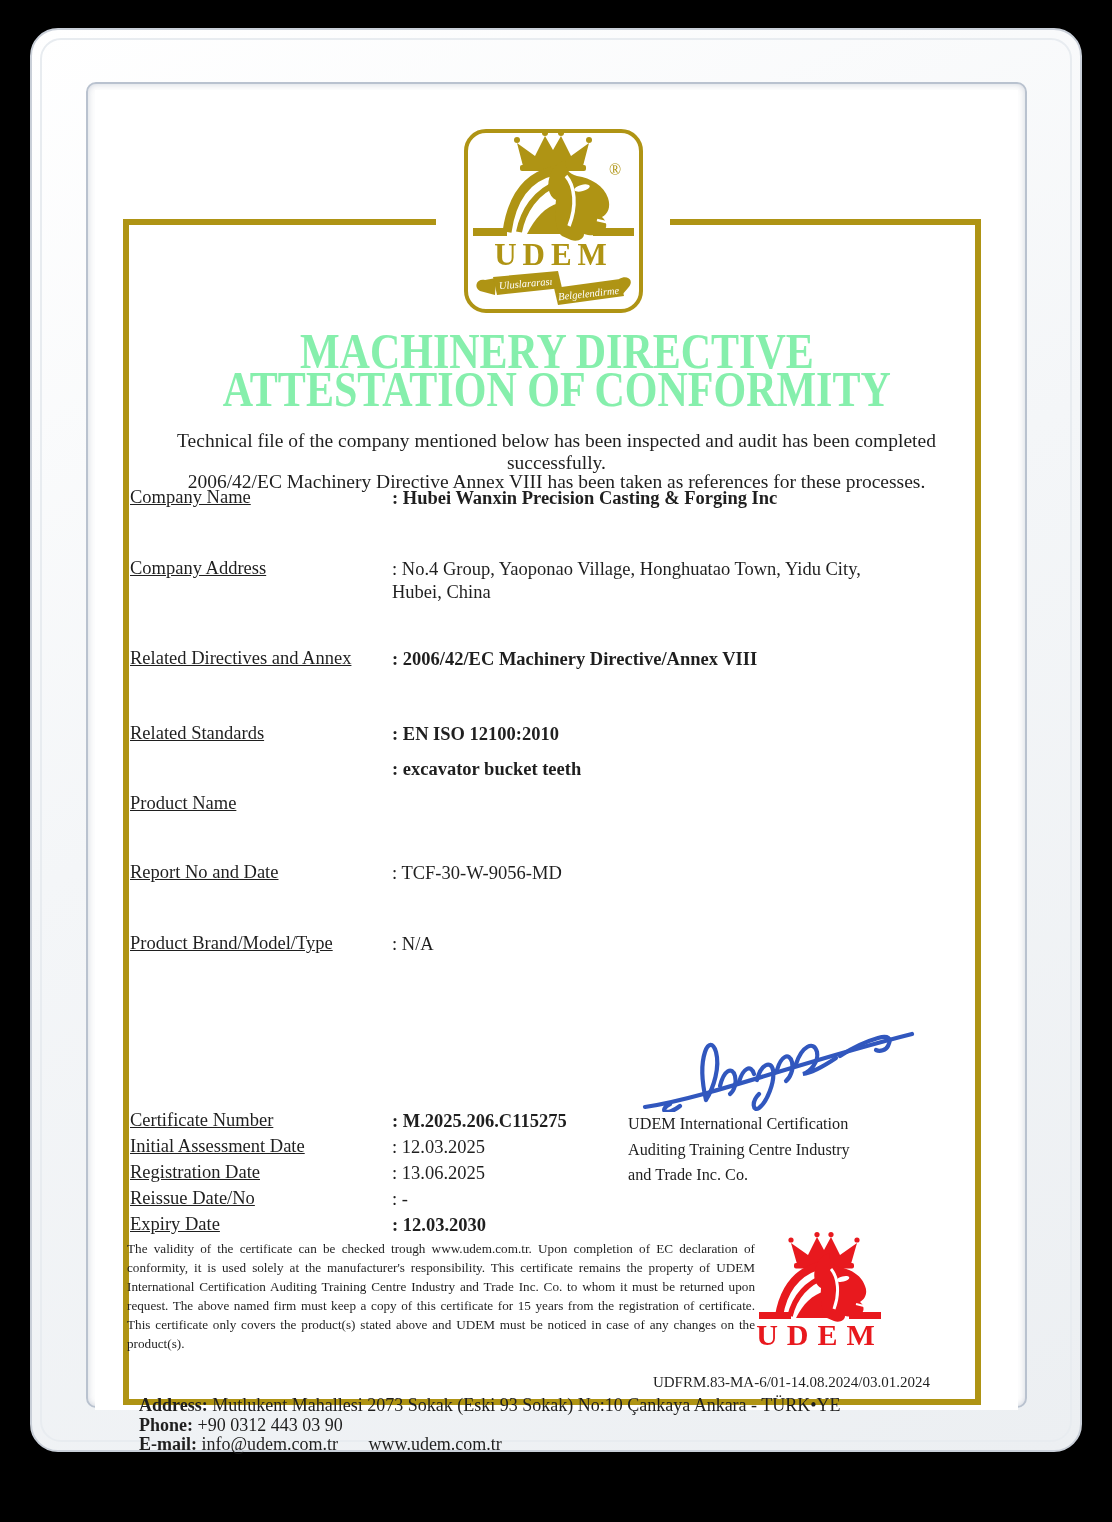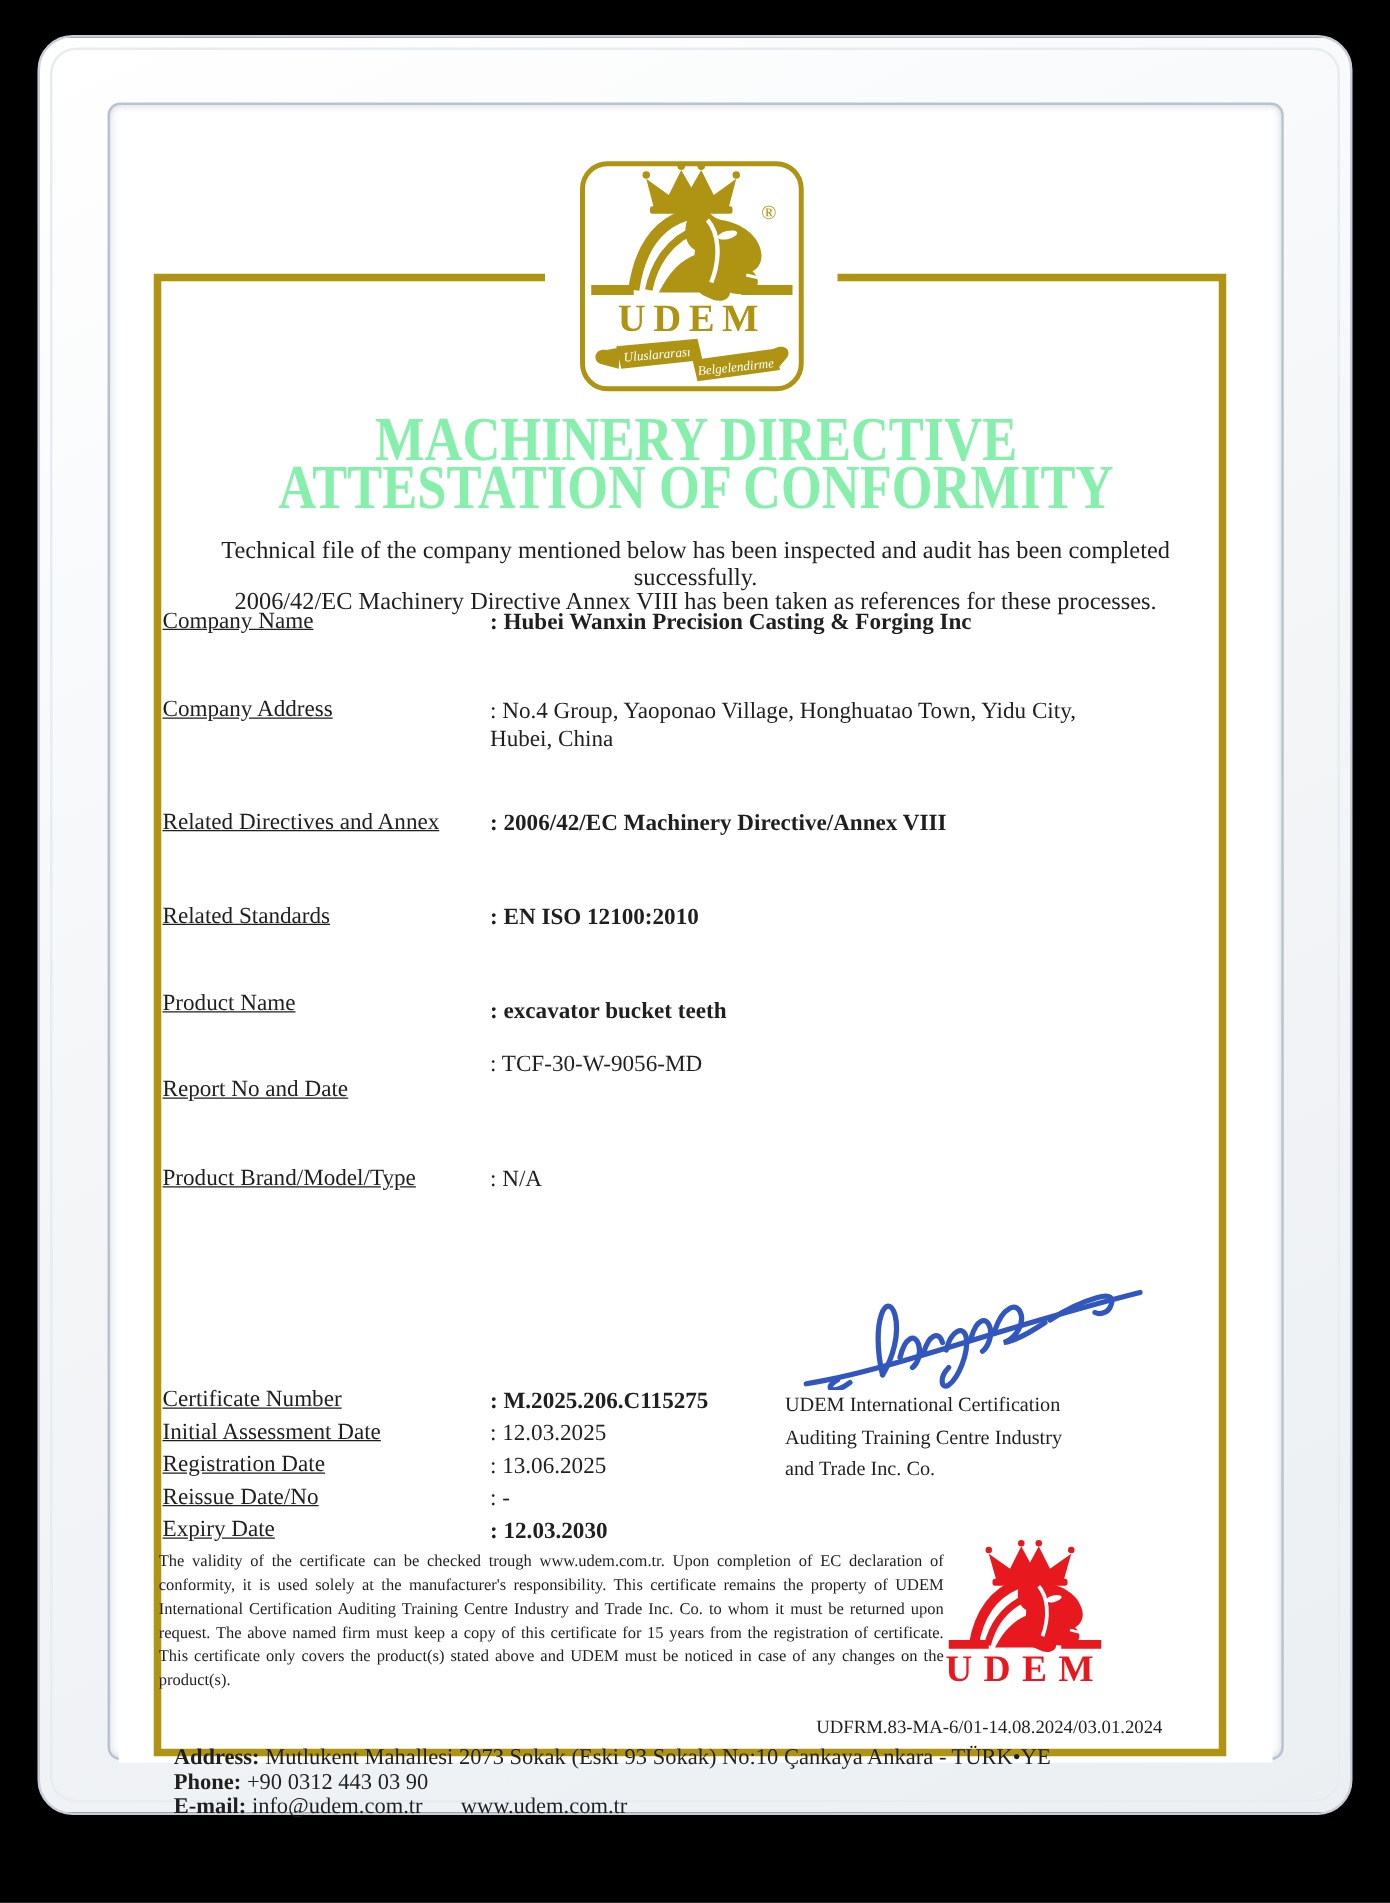--- a/index.html
+++ b/index.html
@@ -107,24 +107,24 @@
   <div class="fvalue" style="top:558px">: No.4 Group, Yaoponao Village, Honghuatao Town, Yidu City,
    Hubei, China</div>
 
   <div class="flabel" style="top:648px">Related Directives and Annex</div>
   <div class="fvalue bold" style="top:648px">: 2006/42/EC Machinery Directive/Annex VIII</div>
 
   <div class="flabel" style="top:723px">Related Standards</div>
   <div class="fvalue bold" style="top:723px">: EN ISO 12100:2010</div>
 
   <div class="flabel" style="top:793px">Product Name</div>
-  <div class="fvalue bold" style="top:798px">: excavator bucket teeth</div>
+  <div class="fvalue bold" style="top:758px">: excavator bucket teeth</div>
 
   <div class="flabel" style="top:862px">Report No and Date</div>
-  <div class="fvalue" style="top:841px">: TCF-30-W-9056-MD</div>
+  <div class="fvalue" style="top:862px">: TCF-30-W-9056-MD</div>
 
   <div class="flabel" style="top:933px">Product Brand/Model/Type</div>
   <div class="fvalue" style="top:933px">: N/A</div>
 
   <div class="flabel" style="top:1110px">Certificate Number</div>
   <div class="fvalue bold" style="top:1110px">: M.2025.206.C115275</div>
 
   <div class="flabel" style="top:1136px">Initial Assessment Date</div>
   <div class="fvalue" style="top:1136px">: 12.03.2025</div>
 

